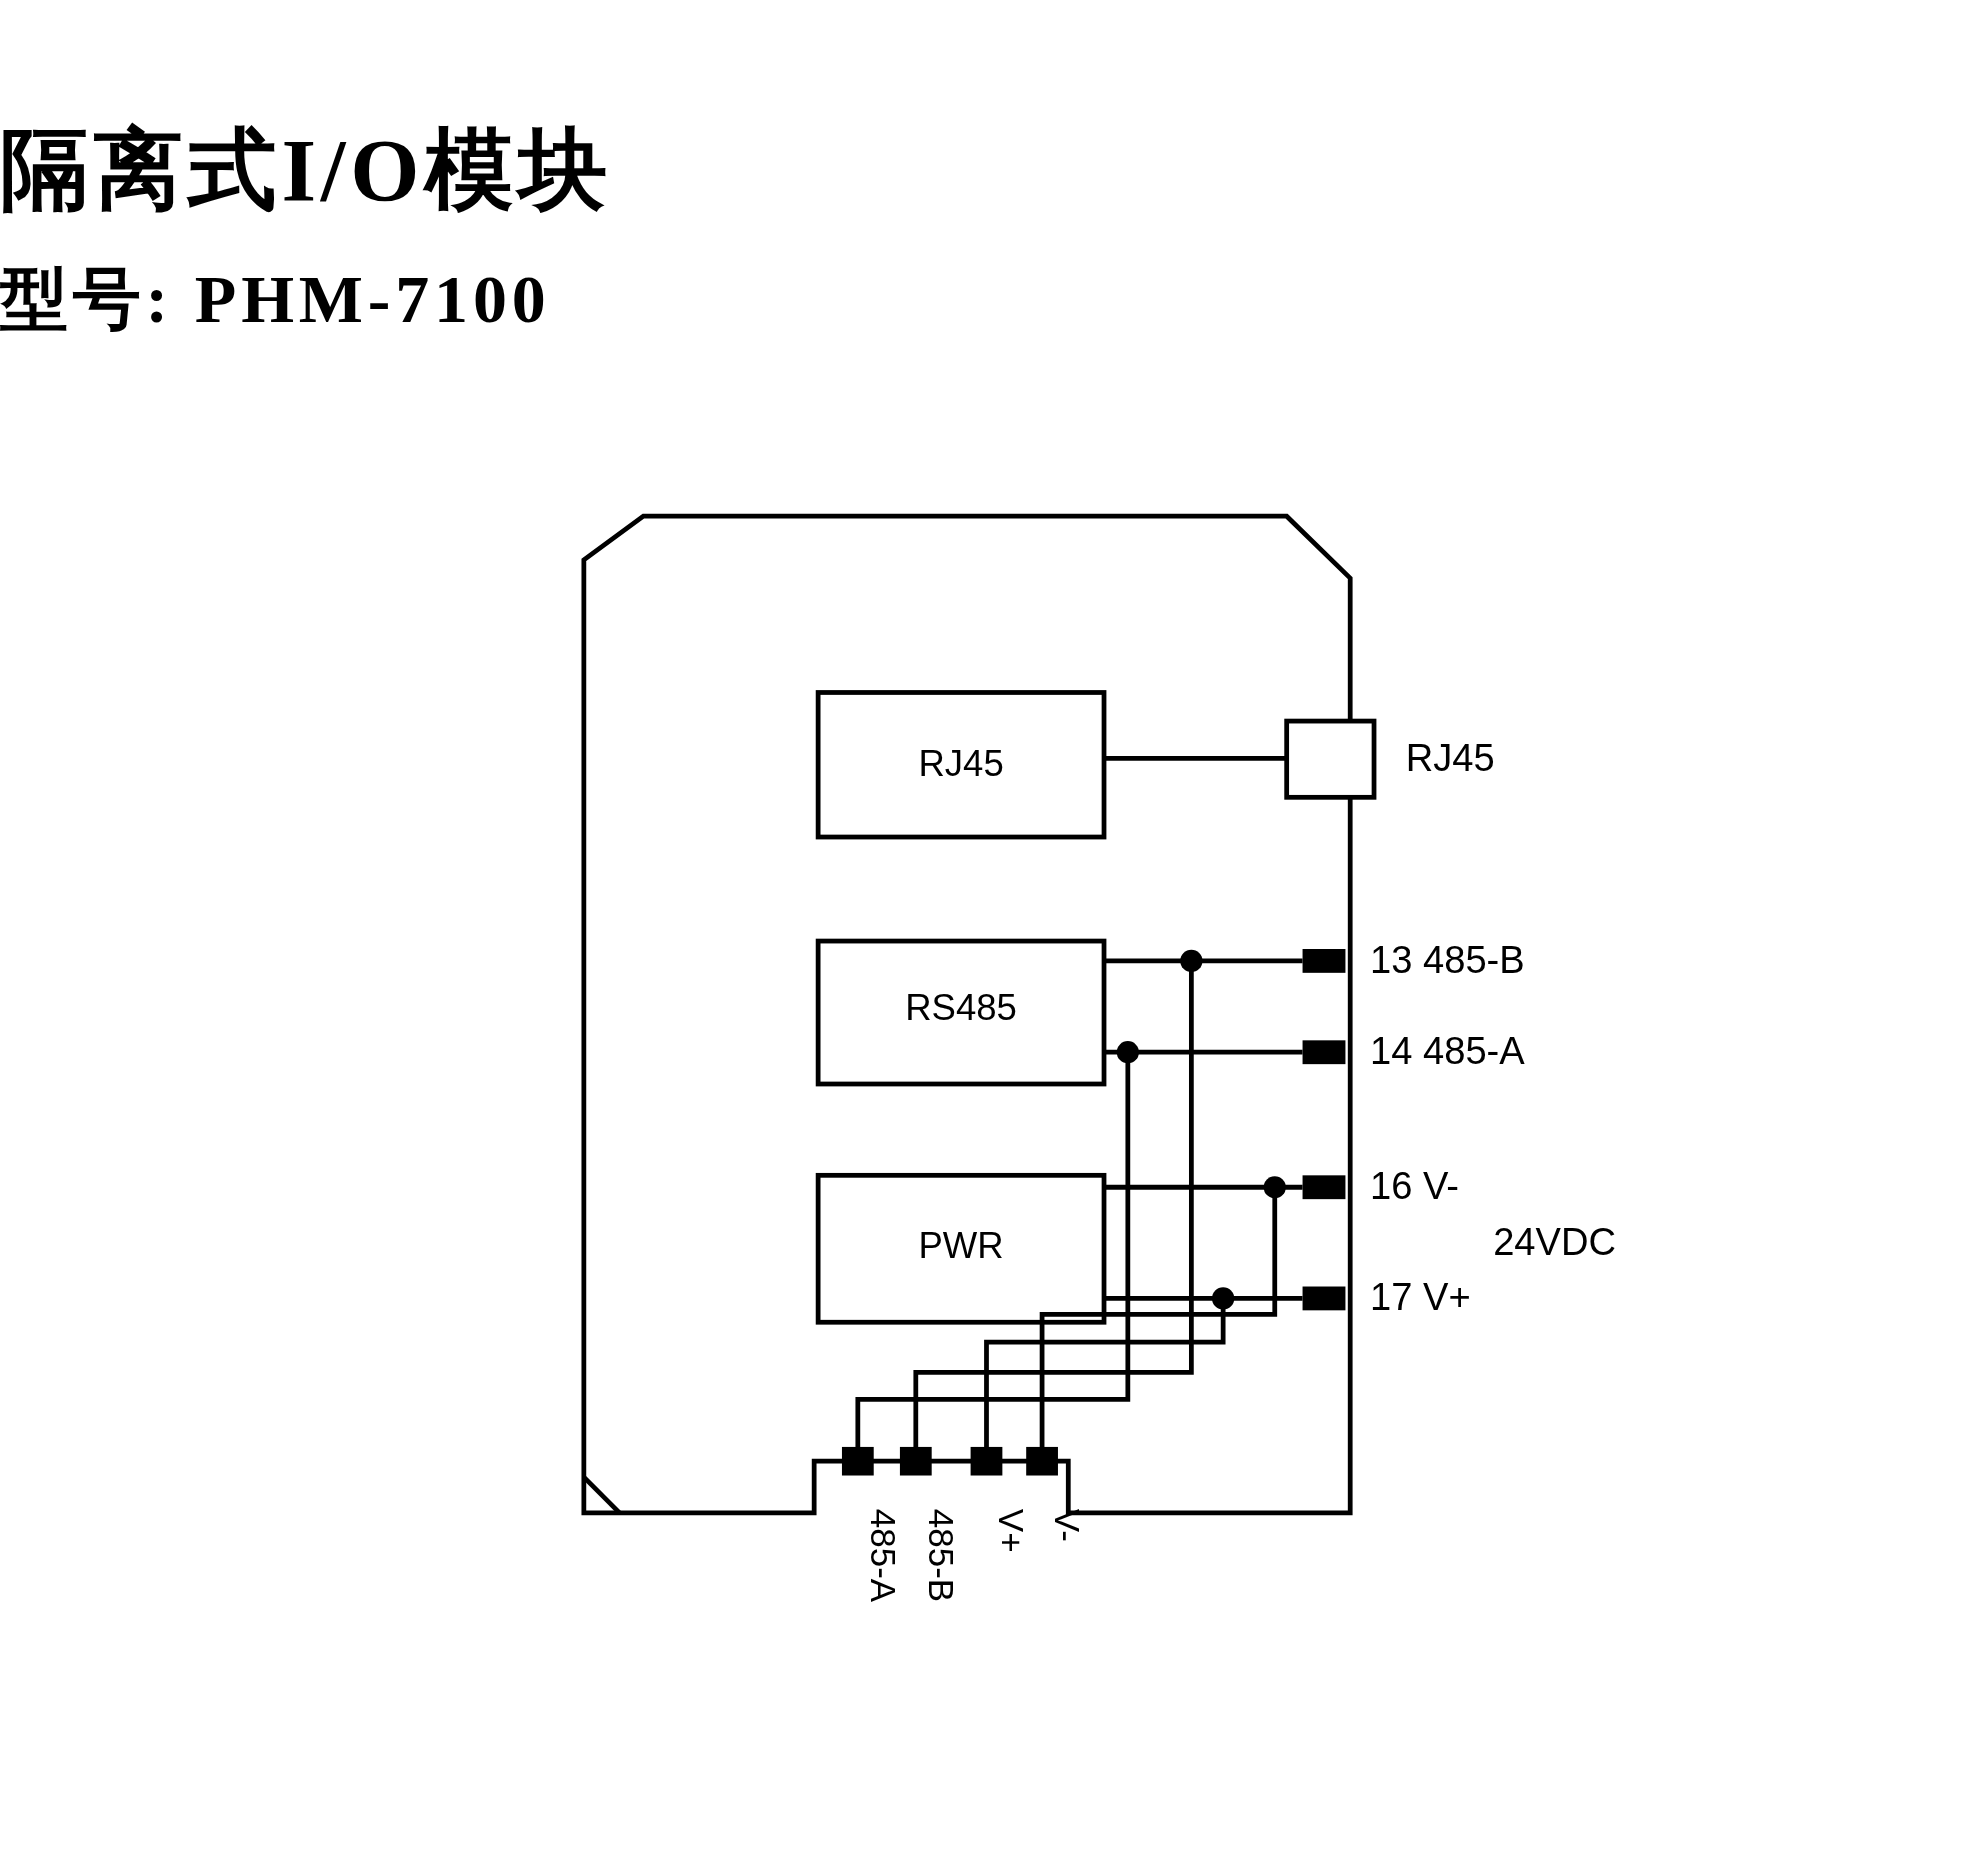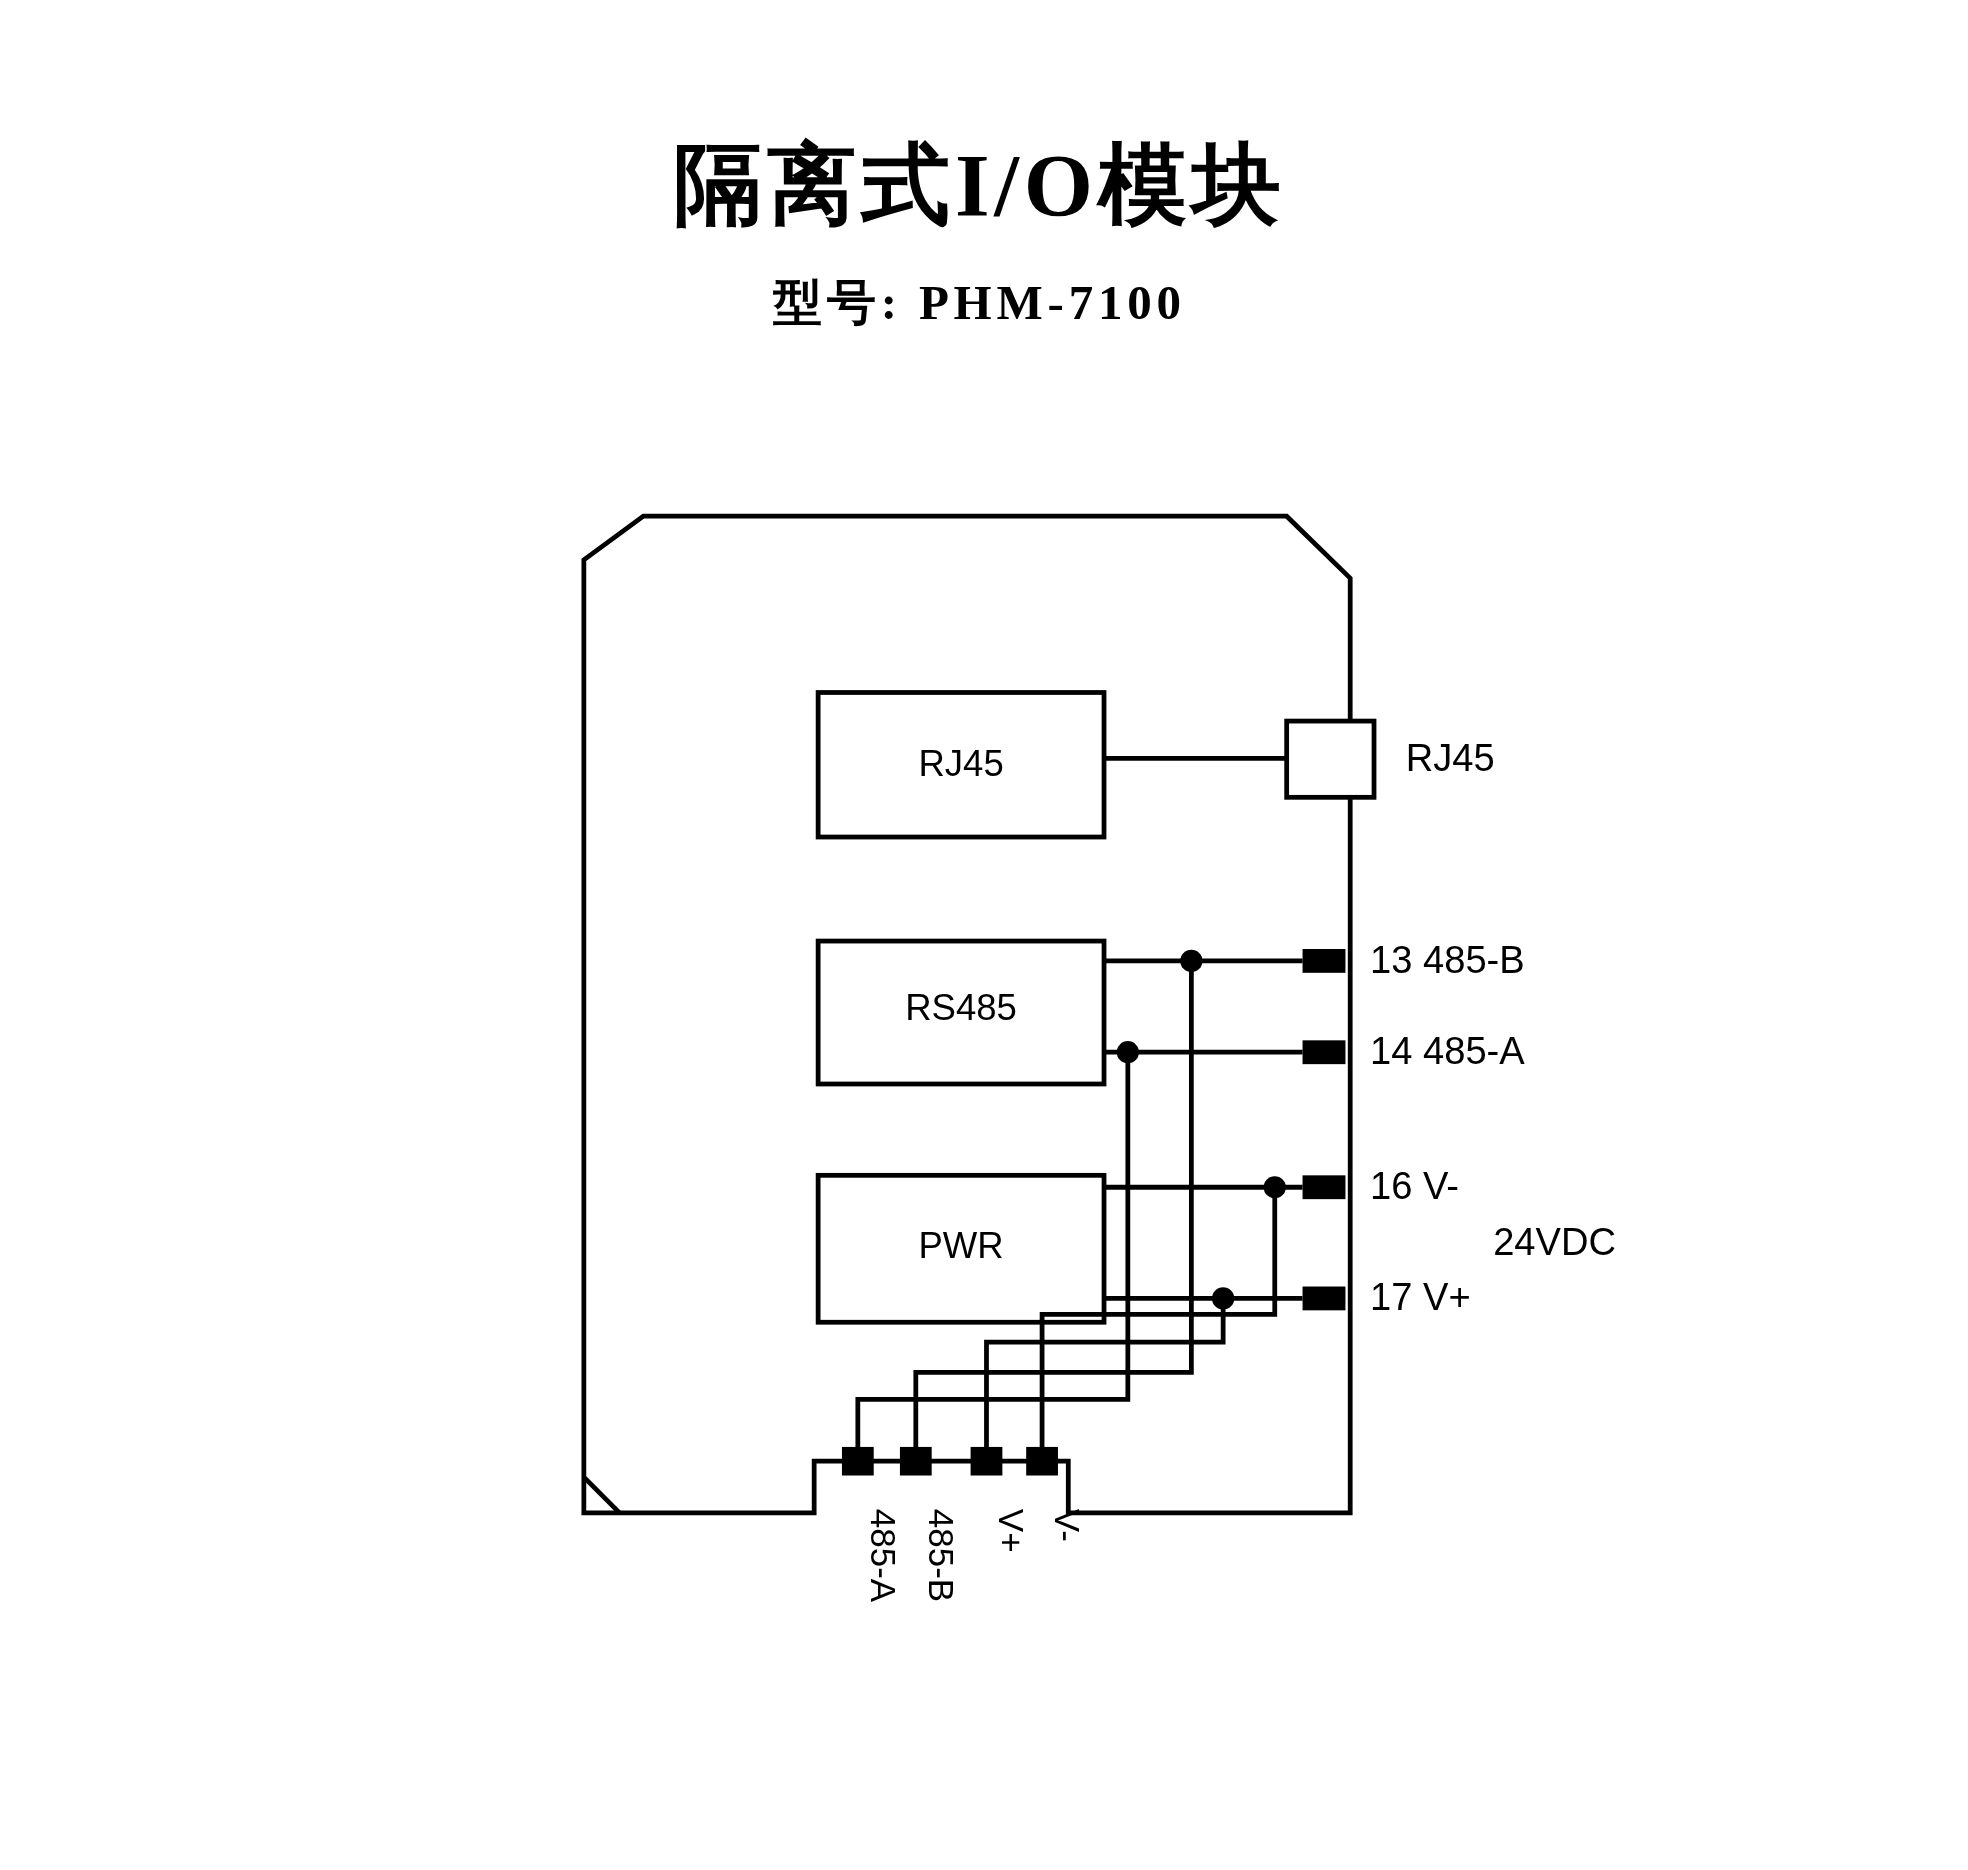--- a/index.html
+++ b/index.html
@@ -12,35 +12,35 @@
     height: 1871px;
     position: relative;
     font-family: "Liberation Sans", sans-serif;
     color: #000000;
     overflow: hidden;
   }
 
   .title-block {
     position: absolute;
     left: 0;
-    top: 134px;
+    top: 119px;
     width: 1959px;
-    text-align: center;
+    text-align: left;
   }
   .title-main {
     font-family: "Liberation Serif", serif;
     font-size: 89px;
     font-weight: 700;
     letter-spacing: 4.8px;
     line-height: 1.15;
     white-space: pre;
   }
   .title-sub {
     font-family: "Liberation Serif", serif;
-    font-size: 49px;
+    font-size: 68px;
     font-weight: 700;
     letter-spacing: 4.8px;
     line-height: 1.2;
     margin-top: 38px;
     white-space: pre;
   }
 
   .diagram {
     position: absolute;
     left: 0;

